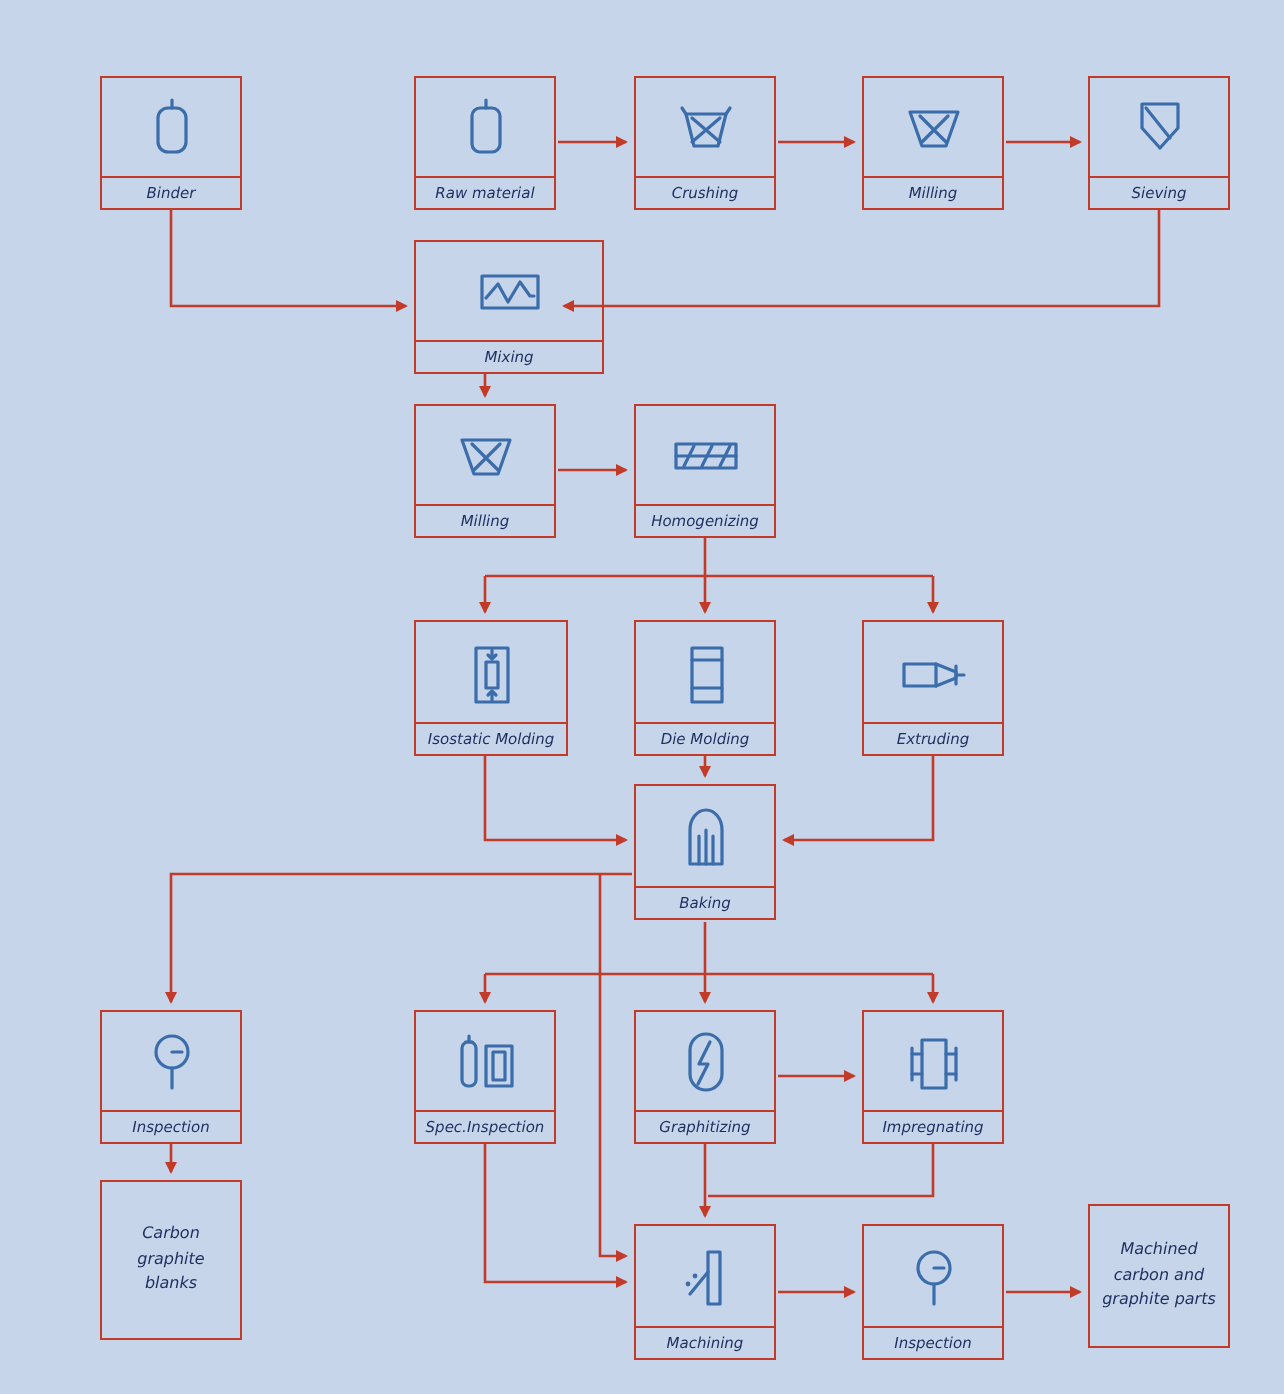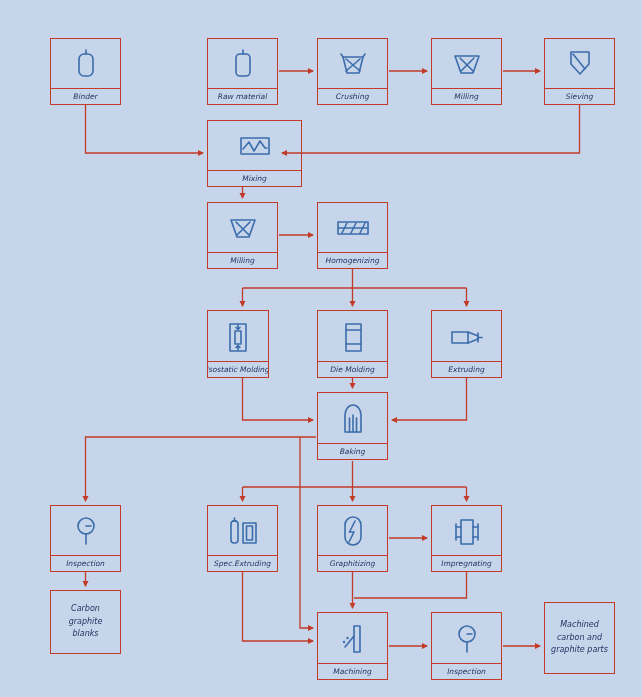--- a/index.html
+++ b/index.html
@@ -138,21 +138,21 @@
     <div class="iconarea">
       <svg width="44" height="40" viewBox="0 0 44 40">
           <rect x="7" y="14" width="30" height="12"></rect>
           <path d="M7,20 H37"></path>
           <path d="M16,15 L11,25 M25,15 L20,25 M34,15 L29,25"></path>
         </svg>
     </div>
     <div class="label">Homogenizing</div>
   </div>
 
-  <div class="node" style="left:207px;top:310px;width:62px;height:68px;">
+  <div class="node" style="left:207px;top:310px;width:77px;height:68px;">
     <div class="iconarea">
       <svg width="40" height="40" viewBox="0 0 40 40">
           <rect x="12" y="7" width="16" height="27"></rect>
           <rect x="17" y="14" width="6" height="13"></rect>
           <path d="M20,8 V12 M18,10.5 L20,12.5 L22,10.5"></path>
           <path d="M20,33 V29 M18,30.5 L20,28.5 L22,30.5"></path>
         </svg>
     </div>
     <div class="label">Isostatic Molding</div>
   </div>
@@ -201,21 +201,21 @@
 
   <div class="node" style="left:207px;top:505px;width:71px;height:67px;">
     <div class="iconarea">
       <svg width="44" height="40" viewBox="0 0 44 40">
           <path d="M13.5,10 V7 M11.8,10 H15.2"></path>
           <rect x="10" y="10" width="7" height="22" rx="3"></rect>
           <rect x="22" y="12" width="13" height="20"></rect>
           <rect x="25.5" y="15" width="6" height="14"></rect>
         </svg>
     </div>
-    <div class="label">Spec.Extruding</div>
+    <div class="label">Spec.Inspection</div>
   </div>
 
   <div class="node" style="left:317px;top:505px;width:71px;height:67px;padding-left:16px;">
     <div class="iconarea">
       <svg width="40" height="40" viewBox="0 0 40 40">
           <rect x="12" y="6" width="16" height="28" rx="8"></rect>
           <path d="M22,10 L16.5,21 H21 L16,31"></path>
         </svg>
     </div>
     <div class="label">Graphitizing</div>
@@ -225,21 +225,21 @@
     <div class="iconarea">
       <svg width="44" height="40" viewBox="0 0 44 40">
           <rect x="16" y="9" width="12" height="24"></rect>
           <path d="M11,13 V29 M33,13 V29"></path>
           <path d="M11,16 H16 M11,26 H16 M28,16 H33 M28,26 H33"></path>
         </svg>
     </div>
     <div class="label">Impregnating</div>
   </div>
 
-  <div class="textnode" style="left:50px;top:590px;width:71px;height:64px;">Carbon graphite blanks</div>
+  <div class="textnode" style="left:50px;top:590px;width:71px;height:80px;">Carbon graphite blanks</div>
 
   <div class="node" style="left:317px;top:612px;width:71px;height:68px;">
     <div class="iconarea">
       <svg width="40" height="42" viewBox="0 0 40 42">
           <rect x="21" y="8" width="6" height="26"></rect>
           <path d="M21,18 L12,29"></path>
           <circle class="fill" cx="14.5" cy="20" r="1.2"></circle>
           <circle class="fill" cx="11" cy="24" r="1.2"></circle>
         </svg>
     </div>

